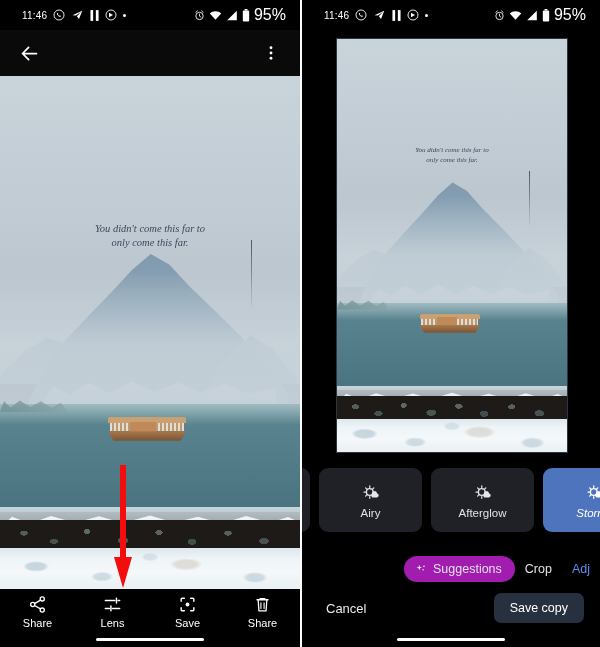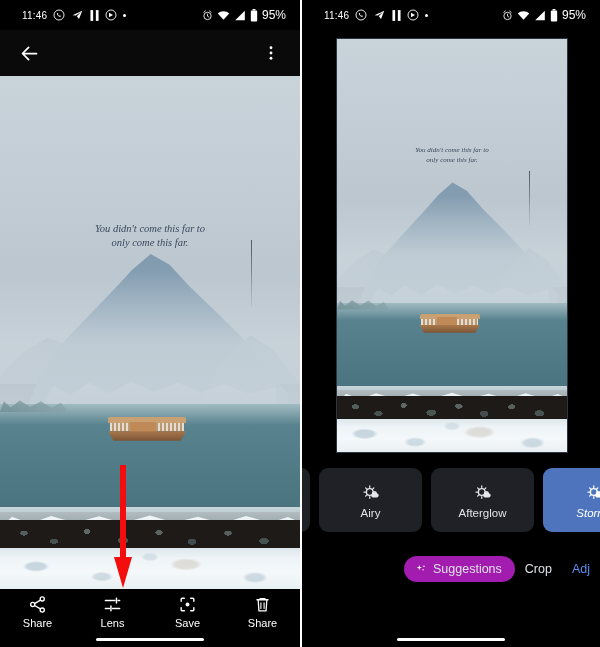--- a/index.html
+++ b/index.html
@@ -12,21 +12,21 @@
 
   
   .statusbar { position:absolute; top:0; left:0; width:100%; height:30px;
                display:flex; align-items:center; background:#000; color:#fff;
                font-size:12px; z-index:40; }
   .sb-left { display:flex; align-items:center; gap:6px; margin-left:22px; }
   .sb-right { display:flex; align-items:center; gap:4px; margin-left:auto; margin-right:14px; }
   .sb-time { font-size:10px; letter-spacing:.2px;text-align:center; }
   .sb-ico { display:inline-flex; align-items:center; justify-content:center; }
   .sb-dot { width:3px; height:3px; border-radius:50%; background:#fff; }
-  .sb-batt { font-size:12px; letter-spacing:0;text-align:center; }
+  .sb-batt { font-size:16px; letter-spacing:0;text-align:center; }
 
   
   .appbar { position:absolute; top:30px; left:0; width:100%; height:46px;
             display:flex; align-items:center; justify-content:space-between;
             padding:0 14px; background:#0a0a0a; z-index:30; }
   .appbar .icon-btn { width:30px; height:30px; display:flex; align-items:center; justify-content:center; }
 
   .photo-full { position:absolute; top:76px; left:0; width:300px; height:513px; overflow:hidden; }
 
   
@@ -427,17 +427,21 @@
         <span>Suggestions</span>
       </div>
       <div class="tab">
         <span>Crop</span>
       </div>
       <div class="tab accent">
         <span>Adj</span>
       </div>
     </div>
 
+    <div class="actionbar">
+      <div class="btn-text">Cancel</div>
+      <div class="btn-filled">Save copy</div>
+    </div>
 
     <div class="navpill"></div>
   </div>
 
 </div>
 
 </body></html>

